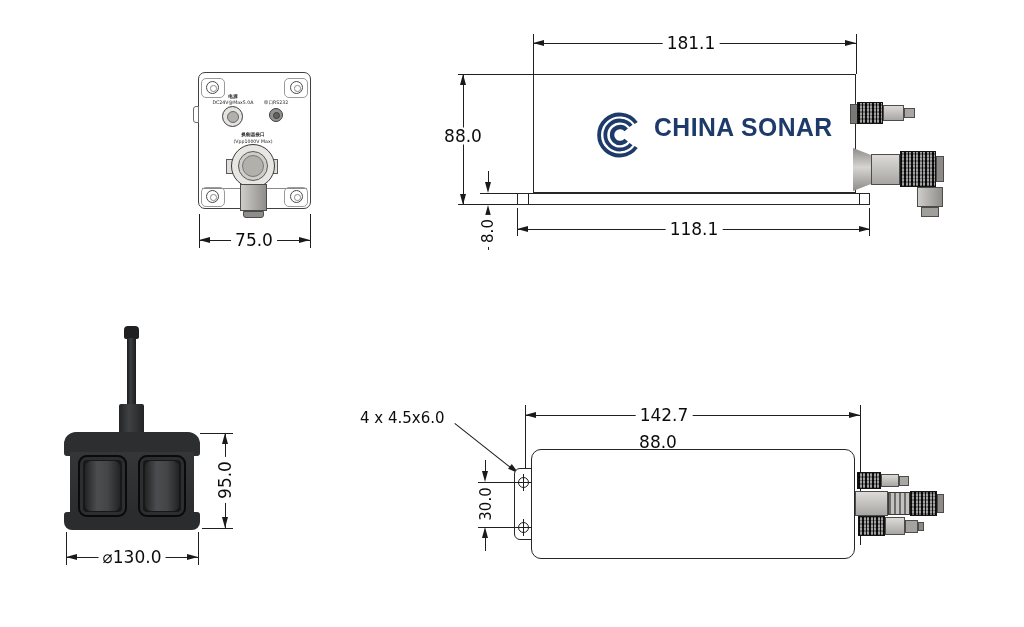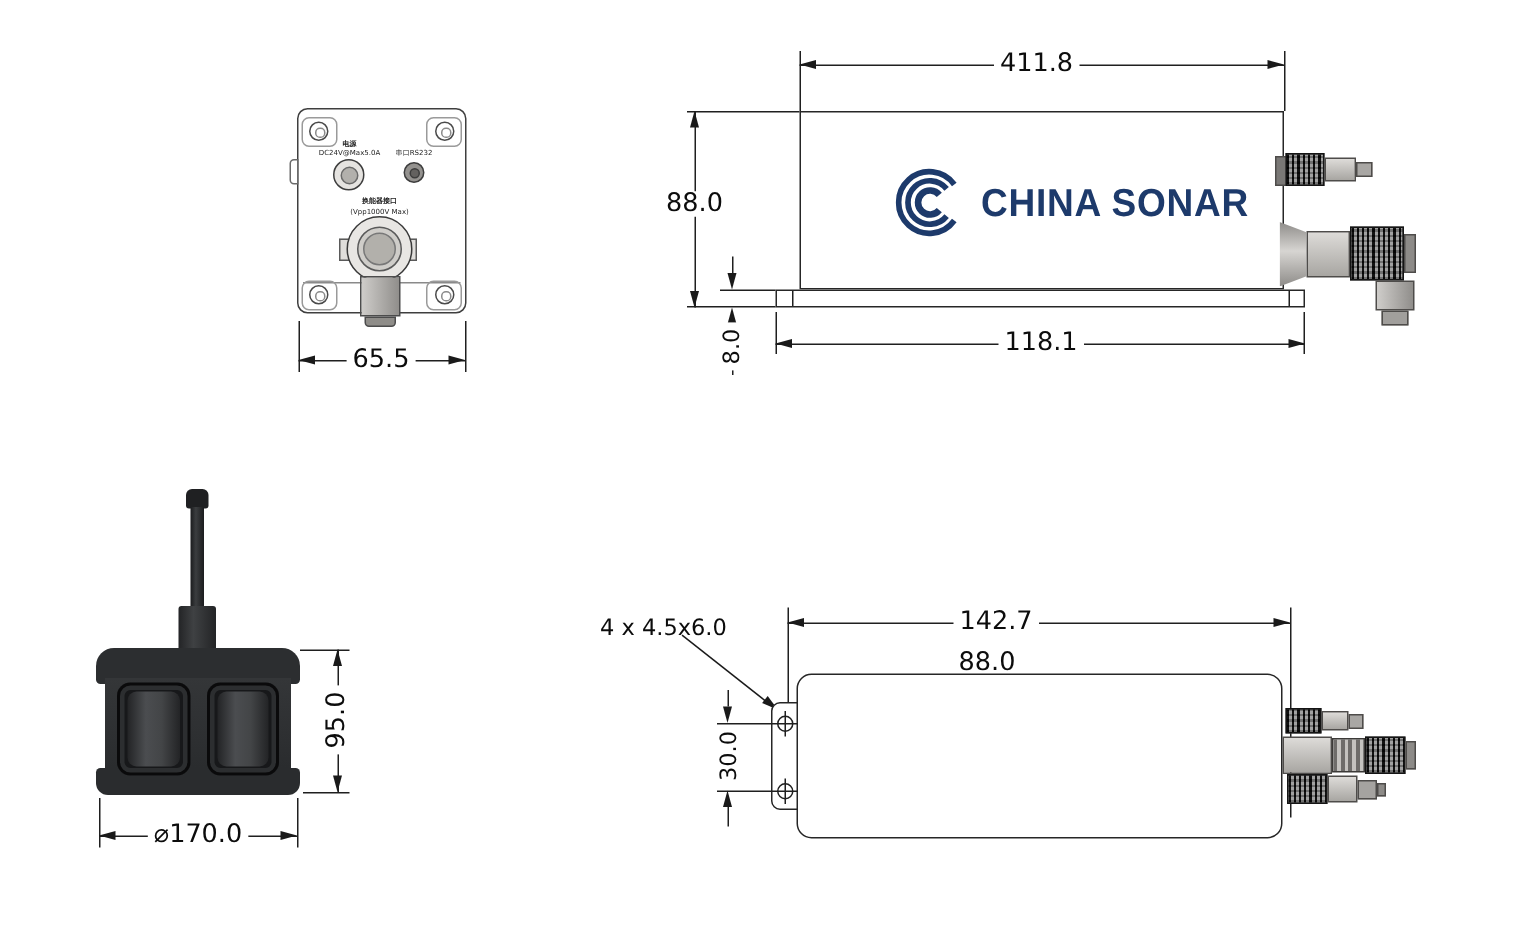--- a/index.html
+++ b/index.html
@@ -12,21 +12,21 @@
   
   .hl { position:absolute; height:1px; background:#1f1f1f; }
   .vl { position:absolute; width:1px; background:#1f1f1f; }
   .dim {
     position:absolute; font-size:17px; line-height:1; color:#0c0c0c;
     background:#fff; padding:0 4px; white-space:nowrap;
     transform:translate(-50%,-50%);
   }
   .dimv { transform:translate(-50%,-50%) rotate(-90deg); }
   .dim.sm { font-size:15px; }
-  .note { position:absolute; font-size:15px; line-height:1; color:#0c0c0c; white-space:nowrap;margin-left:40px; }
+  .note { position:absolute; font-size:15px; line-height:1; color:#0c0c0c; white-space:nowrap; }
   .arL,.arR,.arU,.arD { position:absolute; width:0; height:0; }
   .arL { border-top:3.5px solid transparent; border-bottom:3.5px solid transparent; border-right:11px solid #1a1a1a; }
   .arR { border-top:3.5px solid transparent; border-bottom:3.5px solid transparent; border-left:11px solid #1a1a1a; }
   .arU { border-left:3.5px solid transparent; border-right:3.5px solid transparent; border-bottom:11px solid #1a1a1a; }
   .arD { border-left:3.5px solid transparent; border-right:3.5px solid transparent; border-top:11px solid #1a1a1a; }
   .leader { position:absolute; height:0; border-top:1.2px solid #1a1a1a; transform-origin:0 0; }
   .leader i { position:absolute; right:-1px; top:-4px; width:0; height:0;
     border-top:3.5px solid transparent; border-bottom:3.5px solid transparent; border-left:11px solid #1a1a1a; }
   
   .outline { position:absolute; border:1.5px solid #262626; background:#fff; }
@@ -43,21 +43,21 @@
   .tinytxt { position:absolute; font-size:6px; line-height:1.15; color:#1c1c1c; white-space:nowrap;
     transform:translate(-50%,-50%) scale(0.78); text-align:center; }
   .tinytxt.b { font-weight:bold; }
   
   .dark { position:absolute; }
   .window { position:absolute; background:#17181a; border-radius:9px;
     box-shadow:inset 0 0 0 2px #0a0a0b, inset 0 0 0 5px #2c2e30; }
   .window::after { content:""; position:absolute; left:7px; right:7px; top:6px; bottom:6px; border-radius:6px;
     background:linear-gradient(90deg,#232426,#4b4d50 35%,#434547 65%,#232426); }
   
-  .logo { position:absolute; display:flex; align-items:center; gap:11px; }
+  .logo { position:absolute; display:flex; gap:11px; }
   .logo .brand { font-size:26px; font-weight:bold; letter-spacing:.5px; color:#1d3a6b;
     font-family:"Liberation Sans","DejaVu Sans",sans-serif; transform:scaleX(.95); transform-origin:left center; }
 </style>
 </head>
 <body>
 
 <div id="stage">
 
   <div class="grp">
     <div class="outline" style="left:198px;top:72px;width:113px;height:137px;border-radius:7px;border-color:#3f3f3f;"></div>
@@ -91,31 +91,31 @@
     <div class="circ" style="left:238px;top:151px;width:30px;height:30px;background:#cfcdc9;border:1.3px solid #5a5a5a;"></div>
     <div class="circ" style="left:242px;top:155px;width:22px;height:22px;background:#b2b0ab;border:1px solid #787878;"></div>
     <div class="metalv" style="left:240px;top:184px;width:27px;height:27px;border-color:#4c4c4c;"></div>
     <div class="metalv" style="left:243px;top:211px;width:21px;height:7px;border-radius:0 0 3px 3px;background:#8f8d89;border-color:#4c4c4c;"></div>
 
     <div class="vl" style="left:199px;top:214px;height:34px;"></div>
     <div class="vl" style="left:310px;top:214px;height:34px;"></div>
     <div class="hl" style="left:199px;top:240px;width:111px;"></div>
     <div class="arL" style="left:199px;top:236.5px;"></div>
     <div class="arR" style="left:299px;top:236.5px;"></div>
-    <div class="dim" style="left:254px;top:240px;">65.5</div>
+    <div class="dim" style="left:254px;top:240px;">75.0</div>
   </div>
 
   <div class="grp">
 
     <div class="vl" style="left:533px;top:34px;height:40px;"></div>
     <div class="vl" style="left:856px;top:34px;height:40px;"></div>
     <div class="hl" style="left:533px;top:43px;width:323px;"></div>
     <div class="arL" style="left:533px;top:39.5px;"></div>
     <div class="arR" style="left:845px;top:39.5px;"></div>
-    <div class="dim" style="left:691px;top:43px;">411.8</div>
+    <div class="dim" style="left:691px;top:43px;">181.1</div>
 
     <div class="outline" style="left:533px;top:74px;width:323px;height:119px;"></div>
     <div class="outline" style="left:517px;top:193px;width:353px;height:12px;"></div>
     <div class="vl" style="left:528px;top:194px;height:10px;"></div>
     <div class="vl" style="left:859px;top:194px;height:10px;"></div>
 
     <div class="logo" style="left:597px;top:112px;height:46px;">
       <svg width="46" height="46" viewBox="0 0 46 46">
         <path d="M29.2 17.9 A8 8 0 1 0 29.2 28.1" fill="none" stroke="#1d3a6b" stroke-width="4.4"></path>
         <path d="M34.1 13.9 A14.5 14.5 0 1 0 34.1 32.1" fill="none" stroke="#1d3a6b" stroke-width="3.8"></path>
@@ -173,21 +173,21 @@
     <div class="vl" style="left:225px;top:433px;height:95px;"></div>
     <div class="arU" style="left:221.5px;top:433px;"></div>
     <div class="arD" style="left:221.5px;top:517px;"></div>
     <div class="dim dimv" style="left:225px;top:480px;">95.0</div>
 
     <div class="vl" style="left:66px;top:532px;height:33px;"></div>
     <div class="vl" style="left:198px;top:532px;height:33px;"></div>
     <div class="hl" style="left:66px;top:557px;width:132px;"></div>
     <div class="arL" style="left:66px;top:553.5px;"></div>
     <div class="arR" style="left:187px;top:553.5px;"></div>
-    <div class="dim" style="left:132px;top:557px;">⌀170.0</div>
+    <div class="dim" style="left:132px;top:557px;">⌀130.0</div>
   </div>
 
   <div class="grp">
     <div class="note" style="left:360px;top:411px;">4 x 4.5x6.0</div>
     <div class="leader" style="left:455px;top:423px;width:80px;transform:rotate(38.3deg);">
         <i></i>
       </div>
 
     <div class="vl" style="left:525px;top:405px;height:63px;"></div>
     <div class="vl" style="left:860px;top:405px;height:140px;"></div>

